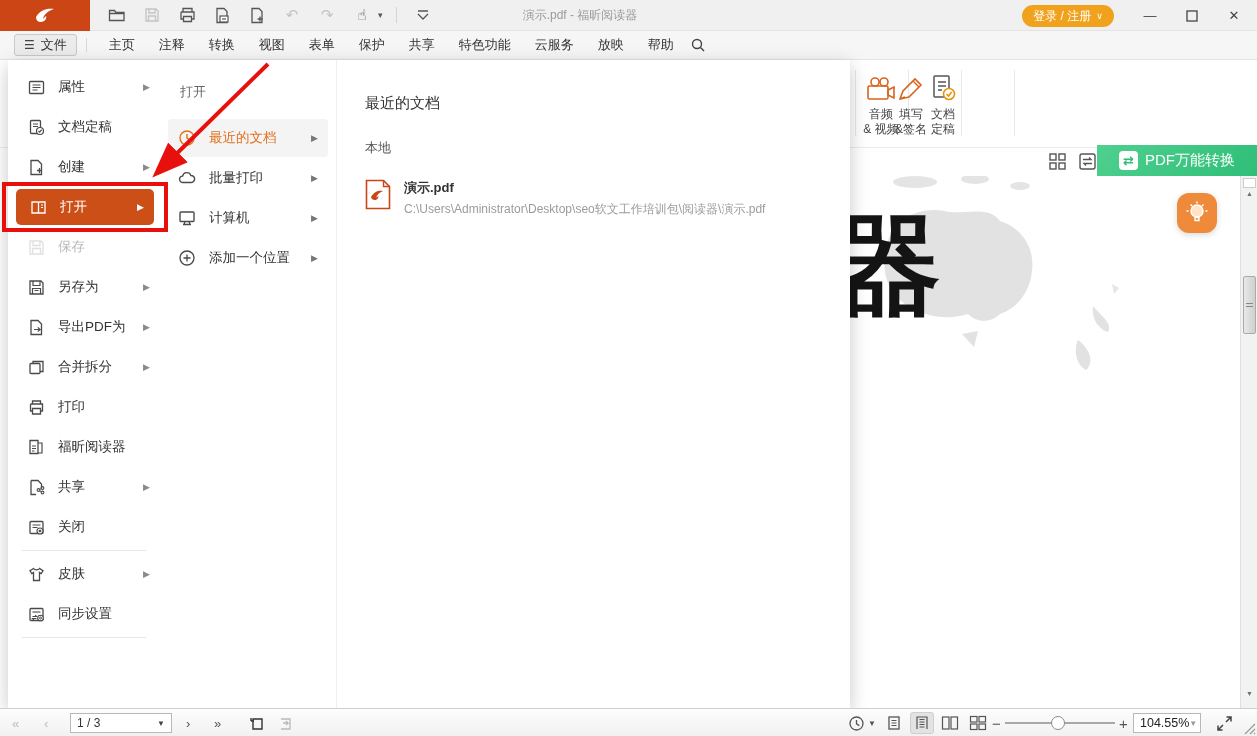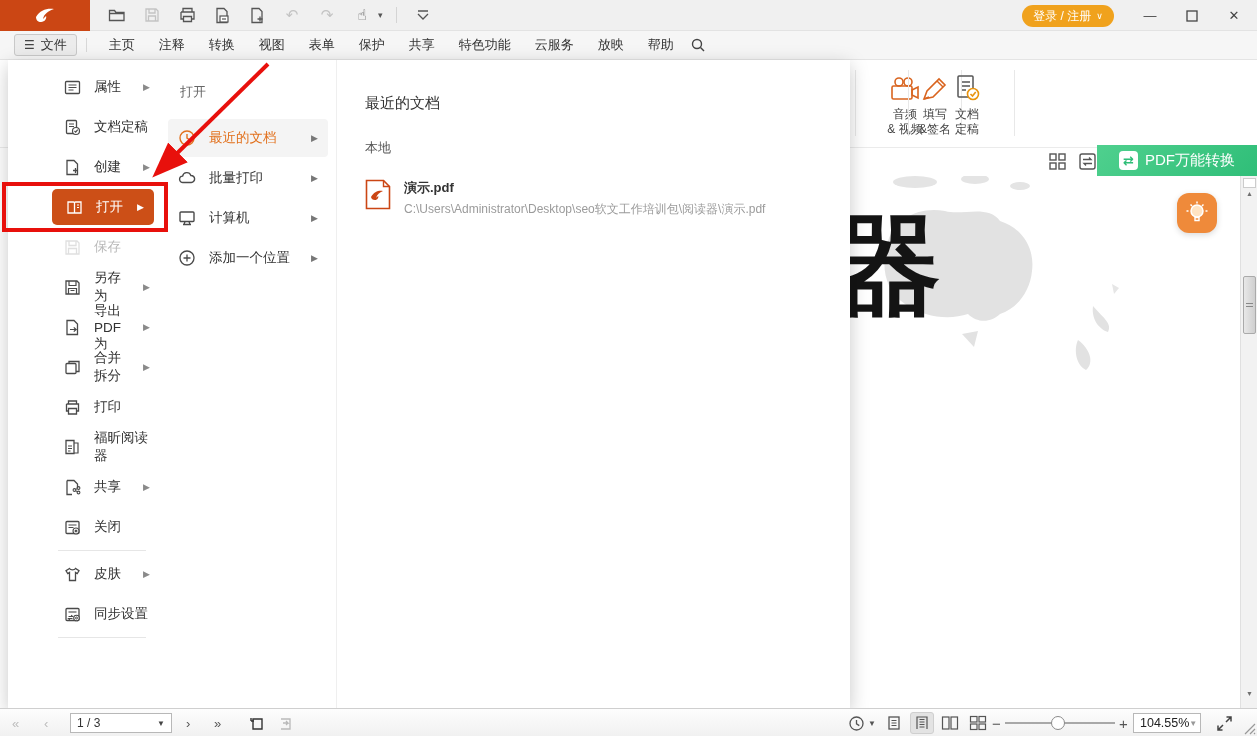--- a/index.html
+++ b/index.html
@@ -25,21 +25,21 @@
   
   .menubar { position:absolute; left:0; top:31px; width:1257px; height:29px; background:#f6f6f6; border-bottom:1px solid #e4e4e4; display:flex; align-items:center; z-index:40; }
   .file-btn { margin-left:14px; height:22px; padding:0 9px; display:flex; align-items:center; gap:6px; background:#ececec; border:1px solid #c9c9c9; border-radius:3px; font-size:13px; color:#333; }
   .file-hamburger { font-size:12px; color:#444; }
   .mb-sep { width:1px; height:14px; background:#d8d8d8; margin:0 10px 0 9px; }
   .menu-item { padding:0 12px; height:29px; display:flex; align-items:center; font-size:13px; color:#333; }
   .mb-search { margin-left:4px; display:flex; align-items:center; }
 
   
   .ribbon { position:absolute; left:0; top:60px; width:1257px; height:88px; background:#fff; border-bottom:1px solid #ebebeb; z-index:1; }
-  .rb-group { position:absolute; top:8px; width:50px; text-align:center;margin-left:24px; }
+  .rb-group { position:absolute; top:8px; width:50px; text-align:center; }
   .rb-group .rb-icon { height:34px; display:flex; align-items:flex-end; justify-content:center; }
   .rb-label { font-size:12px; color:#444; line-height:15px; margin-top:5px; }
   .rb-sep { position:absolute; top:10px; width:1px; height:66px; background:#e8e8e8; }
 
   
   .subbar { position:absolute; left:0; top:148px; width:1257px; height:28px; background:#fff; z-index:1; }
   .sb-icon { position:absolute; top:4px; }
   .convert-btn { position:absolute; right:0; top:-3px; width:160px; height:31px; background:linear-gradient(135deg,#4fd08e,#2fbe78); color:#fff; display:flex; align-items:center; justify-content:center; gap:7px; font-size:15px; }
   .convert-icon { width:19px; height:19px; background:#fff; border-radius:4px; display:flex; align-items:center; justify-content:center; color:#2fbe78; font-size:13px; font-weight:bold; }
 
@@ -66,21 +66,21 @@
   .view-btn { width:24px; height:22px; display:flex; align-items:center; justify-content:center; border-radius:3px; }
   .view-btn.active { background:#e3e3e3; border:1px solid #cfcfcf; }
   .zoom-track { position:absolute; left:1005px; top:13px; width:110px; height:2px; background:#a8a8a8; }
   .zoom-handle { position:absolute; left:1051px; top:7px; width:14px; height:14px; background:#fff; border:1px solid #8a8a8a; border-radius:50%; }
   .zoom-box { position:absolute; left:1133px; top:4px; width:68px; height:20px; background:#fff; border:1px solid #b8b8b8; display:flex; align-items:center; padding:8px 6px; font-size:12.5px; color:#222; }
   .zoom-box .caret { margin-left:auto; font-size:8px; color:#999; }
   .grip { position:absolute; right:1px; bottom:1px; }
 
   
   .overlay { position:absolute; left:8px; top:60px; width:842px; height:648px; background:#fff; box-shadow:0 5px 18px rgba(0,0,0,.22); display:flex; z-index:50; }
-  .fm-col { width:152px; flex:0 0 auto; padding-top:7px;padding-left:36px; }
+  .fm-col { width:152px; flex:0 0 auto; padding-top:7px; }
   .fm-item { height:40px; display:flex; align-items:center; padding:0 10px 0 20px; gap:13px; color:#333; font-size:13.5px; }
   .fm-item .arr { margin-left:auto; font-size:9px; color:#8a8a8a; }
   .fm-item.disabled { color:#b9b9b9; }
   .fm-item.disabled svg { opacity:.45; }
   .fm-item.selected { background:#cc4f17; border-radius:5px; margin:2px 6px 2px 8px; height:36px; padding-left:14px; color:#fff; }
   .fm-item.selected .arr { color:#fff; }
   .fm-divider { height:1px; background:#e6e6e6; margin:3px 14px; }
   .fm-ico { width:17px; height:17px; flex:0 0 auto; }
 
   .open-col { width:177px; flex:0 0 auto; border-right:1px solid #efefef; padding-top:23px; }
@@ -151,20 +151,21 @@
           <span>☝</span>
         </div>
       <div class="qa-caret"><span>▾</span></div>
       <div class="qa-sep"></div>
       <div class="qa-btn">
         <svg width="14" height="10" viewBox="0 0 14 10">
             <path d="M2,1 h10 M2,4 l5,5 l5,-5" fill="none" stroke="#555" stroke-width="1.3"></path>
           </svg>
       </div>
     </div>
+    <div class="win-title">演示.pdf - 福昕阅读器</div>
     <div class="login-btn">
       <span>登录 / 注册</span>
       <span class="login-caret">∨</span>
     </div>
     <div class="win-controls">
       <div class="win-btn">
           <span>—</span>
         </div>
       <div class="win-btn">
         <svg width="12" height="12" viewBox="0 0 12 12">

